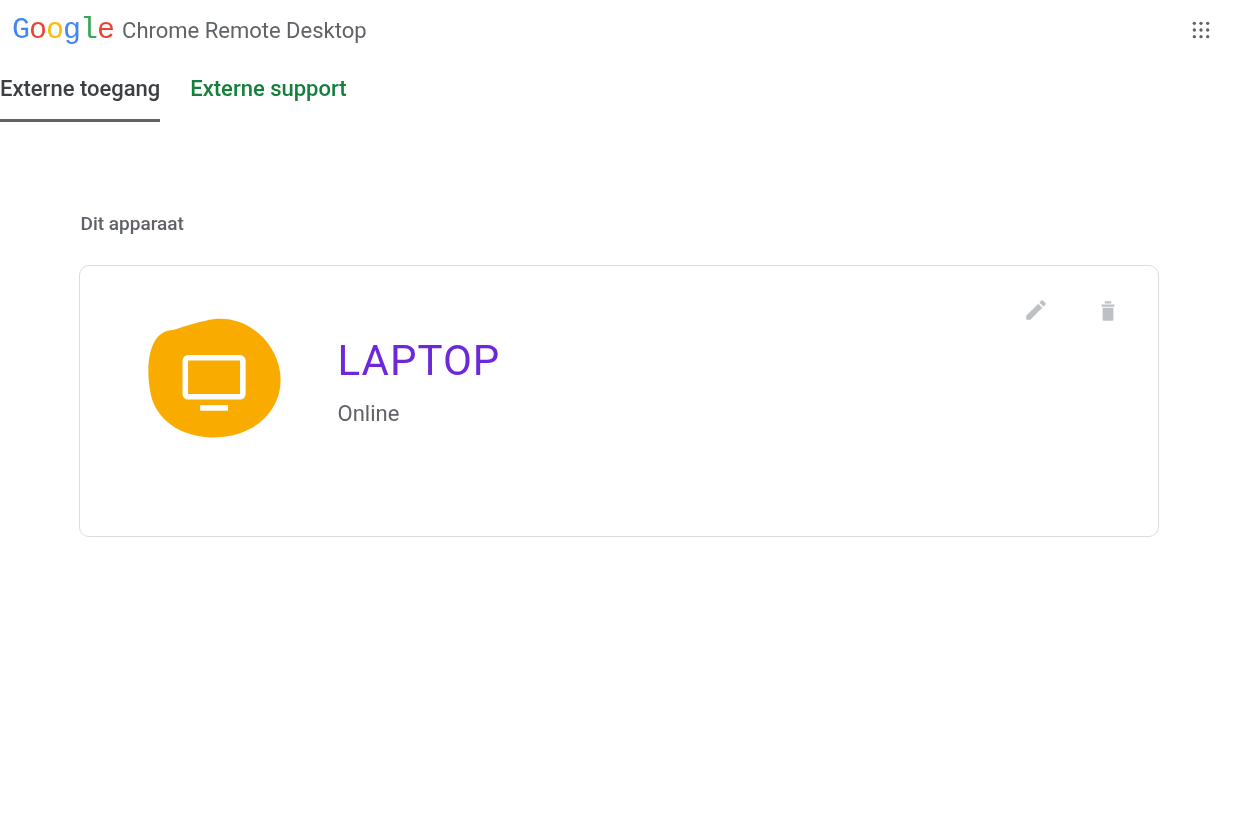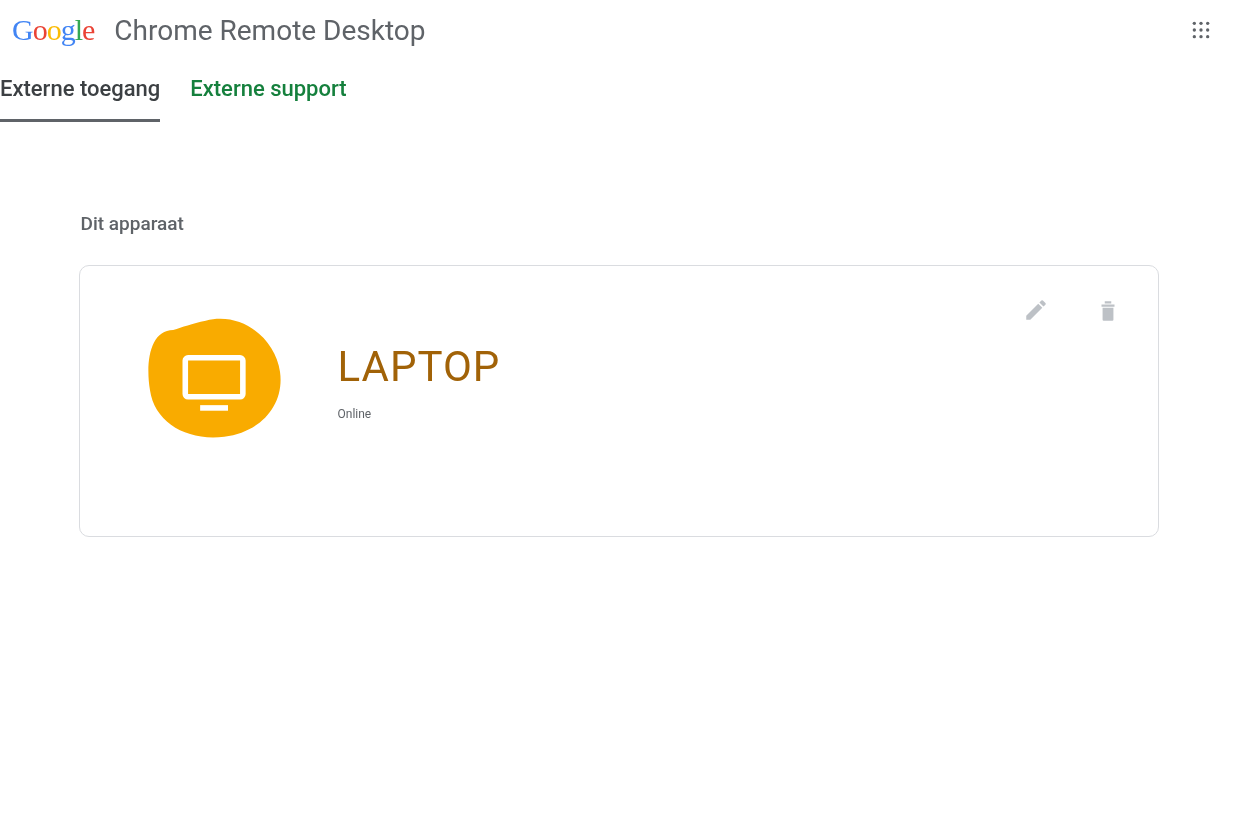--- a/index.html
+++ b/index.html
@@ -20,36 +20,36 @@
       align-items: center;
       justify-content: space-between;
       padding: 10px 16px 8px 12px;
     }
     .logo-area {
       display: flex;
       align-items: baseline;
       gap: 6px;
     }
     .google-logo {
-      font-family: Liberation Serif, serif;
+      font-family: Liberation Mono, monospace;
       font-size: 30px;
       font-weight: 500;
       letter-spacing: -1px;
     }
     .google-logo .g1 { color: #4285F4; }
     .google-logo .o1 { color: #EA4335; }
     .google-logo .o2 { color: #FBBC05; }
     .google-logo .g2 { color: #4285F4; }
     .google-logo .l1 { color: #34A853; }
     .google-logo .e1 { color: #EA4335; }
     .app-title {
-      font-size: 28px;
+      font-size: 22px;
       font-weight: 400;
       color: #5f6368;
-      margin-left: 14px;
+      margin-left: 2px;
     }
     .apps-grid {
       width: 40px;
       height: 40px;
       display: flex;
       align-items: center;
       justify-content: center;
       border-radius: 50%;
       cursor: pointer;
     }
@@ -105,26 +105,26 @@
       align-items: center;
       justify-content: center;
     }
     .device-info {
       margin-left: 48px;
       flex: 1;
     }
     .device-name {
       font-size: 42px;
       font-weight: 400;
-      color: #a16207;
+      color: #6d28d9;
       letter-spacing: 1px;
       margin-bottom: 16px;
     }
     .device-status {
-      font-size: 12px;
+      font-size: 22px;
       color: #5f6368;
       font-weight: 400;
     }
     .card-actions {
       position: absolute;
       top: 28px;
       right: 34px;
       display: flex;
       gap: 40px;
       align-items: center;

